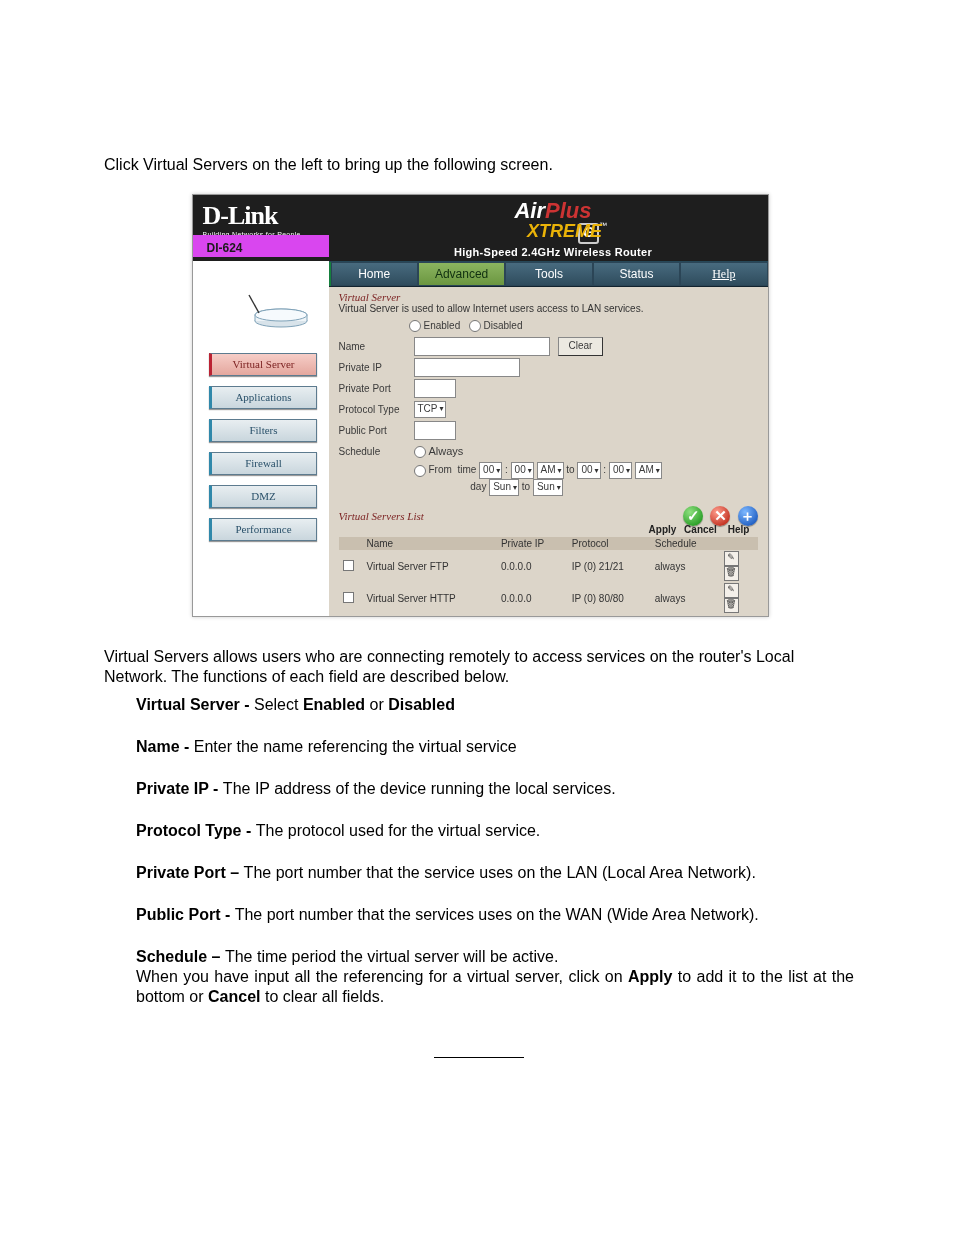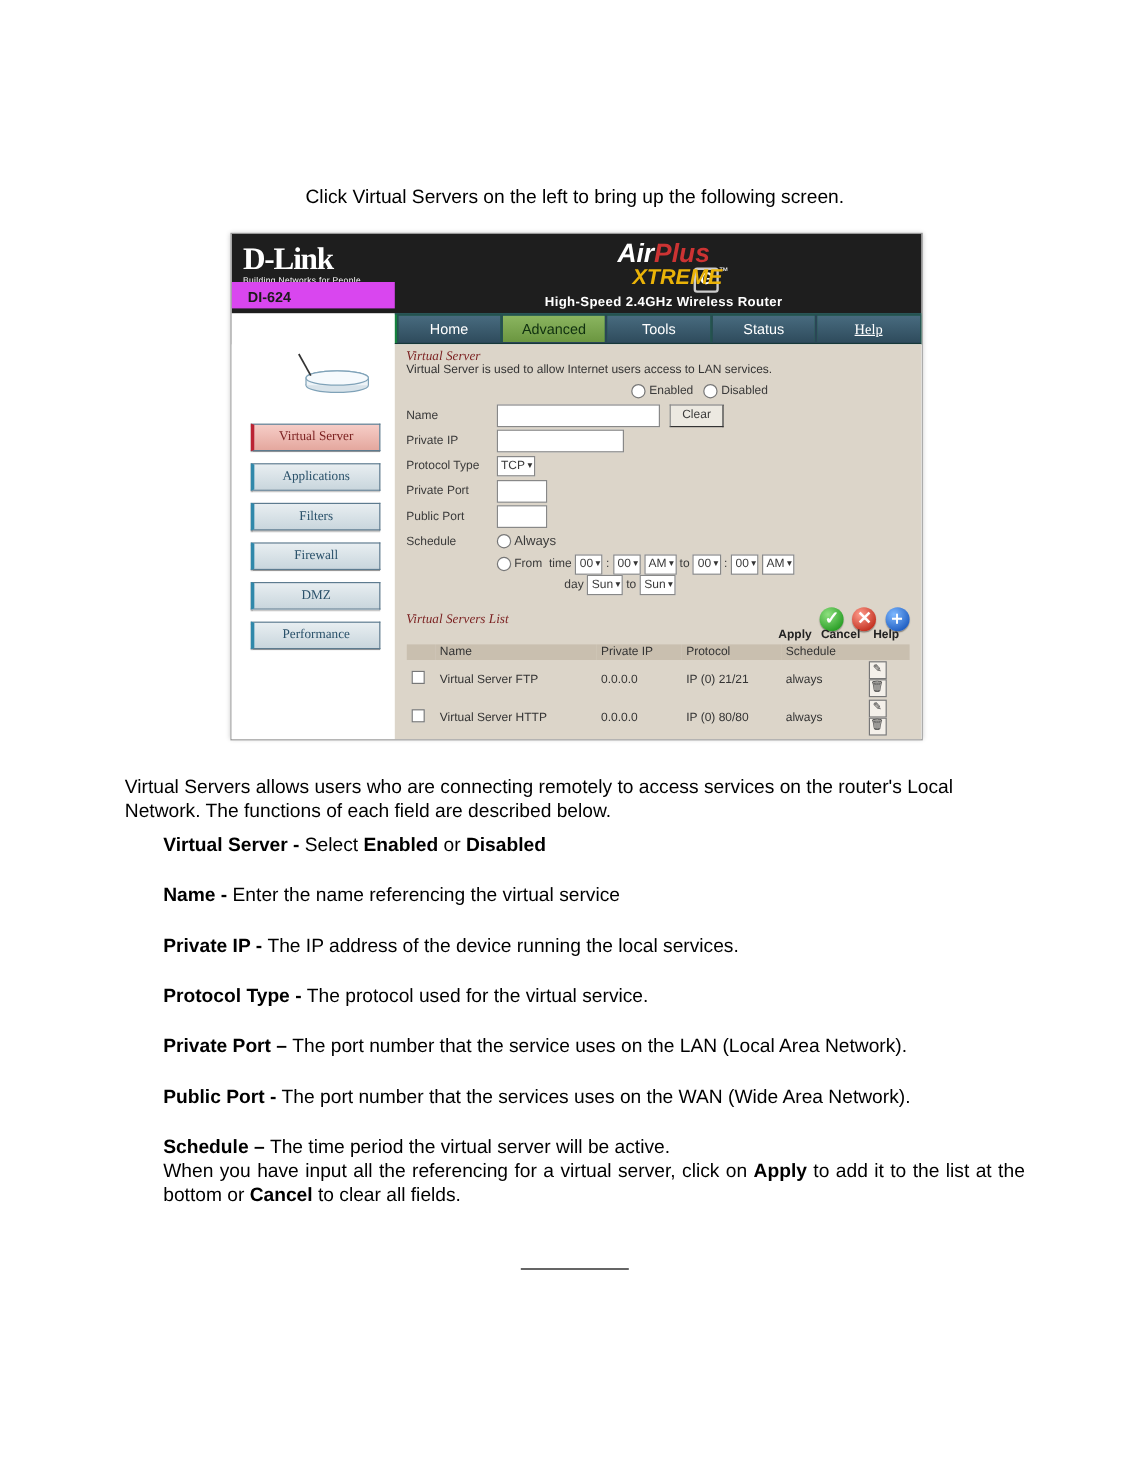--- a/index.html
+++ b/index.html
@@ -10,21 +10,21 @@
     color: #000;
     background: #fff;
   }
   .page {
     width: 954px;
     min-height: 1235px;
     position: relative;
     padding: 140px 100px 50px 104px;
     box-sizing: border-box;
   }
-  .intro { margin-bottom: 20px; text-align: center; }
+  .intro { margin-bottom: 20px; }
   .screenshot-wrap {
     width: 575px;
     margin: 0 auto 30px auto;
   }
   .screenshot {
     width: 575px;
     border: 1px solid #999;
     background: #fff;
     box-shadow: 0 0 4px rgba(0,0,0,.2);
     position: relative;
@@ -136,21 +136,21 @@
     margin:0; font-size:11px; color:#7a1f1f; font-style:italic; font-weight:normal;
     font-family: "Comic Sans MS", cursive;
   }
   .ss-main .desc { font-size:10px; color:#333; margin-bottom:6px;}
   .form-row { display:flex; align-items:center; min-height:20px; margin:1px 0;}
   .form-row .lab { width:75px; font-size:10px; color:#3a3a3a;}
   .form-row .ctl input[type=text] {
     height:15px; border:1px solid #888; background:#fff; font-size:10px;
   }
   .radio { width:10px; height:10px; border:1px solid #777; border-radius:50%; display:inline-block; vertical-align:middle; margin-right:3px; background:#fff;}
-  .ed-radio {text-align:center; font-size:10px; margin-bottom:4px; padding-left:70px;}
+  .ed-radio {font-size:10px; margin-bottom:4px; padding-left:70px;}
   .clear-btn {
     display:inline-block; font-size:10px; padding:0 10px; height:17px; line-height:16px;
     border:1px outset #888; background:#ece9e1; margin-left:8px;
   }
   .mini-select {
     display:inline-block; border:1px solid #888; background:#fff; height:15px; font-size:10px; padding:0 1px 0 3px; line-height:14px;
   }
   .mini-select .arrow { display:inline-block; font-size:8px; color:#333; vertical-align:middle; margin-left:2px;}
   .sched { font-size:10px; padding-left:75px; line-height:16px;}
   .actions { text-align:right; margin-top:10px;}
@@ -251,26 +251,26 @@
           <div class="form-row">
             <span class="lab">Name</span>
             <span class="ctl"><input type="text" style="width: 130px;"></span>
             <span class="clear-btn">Clear</span>
           </div>
           <div class="form-row">
             <span class="lab">Private IP</span>
             <span class="ctl"><input type="text" style="width: 100px;"></span>
           </div>
           <div class="form-row">
+            <span class="lab">Private Port</span>
+            <span class="ctl"><input type="text" style="width: 36px;"></span>
+          </div>
+          <div class="form-row">
             <span class="lab">Protocol Type</span>
             <span class="mini-select"><span>TCP</span><span class="arrow">▾</span></span>
-          </div>
-          <div class="form-row">
-            <span class="lab">Private Port</span>
-            <span class="ctl"><input type="text" style="width: 36px;"></span>
           </div>
           <div class="form-row">
             <span class="lab">Public Port</span>
             <span class="ctl"><input type="text" style="width: 36px;"></span>
           </div>
 
           <div class="form-row">
             <span class="lab">Schedule</span>
             <span><span class="radio"></span><span>Always</span></span>
           </div>

